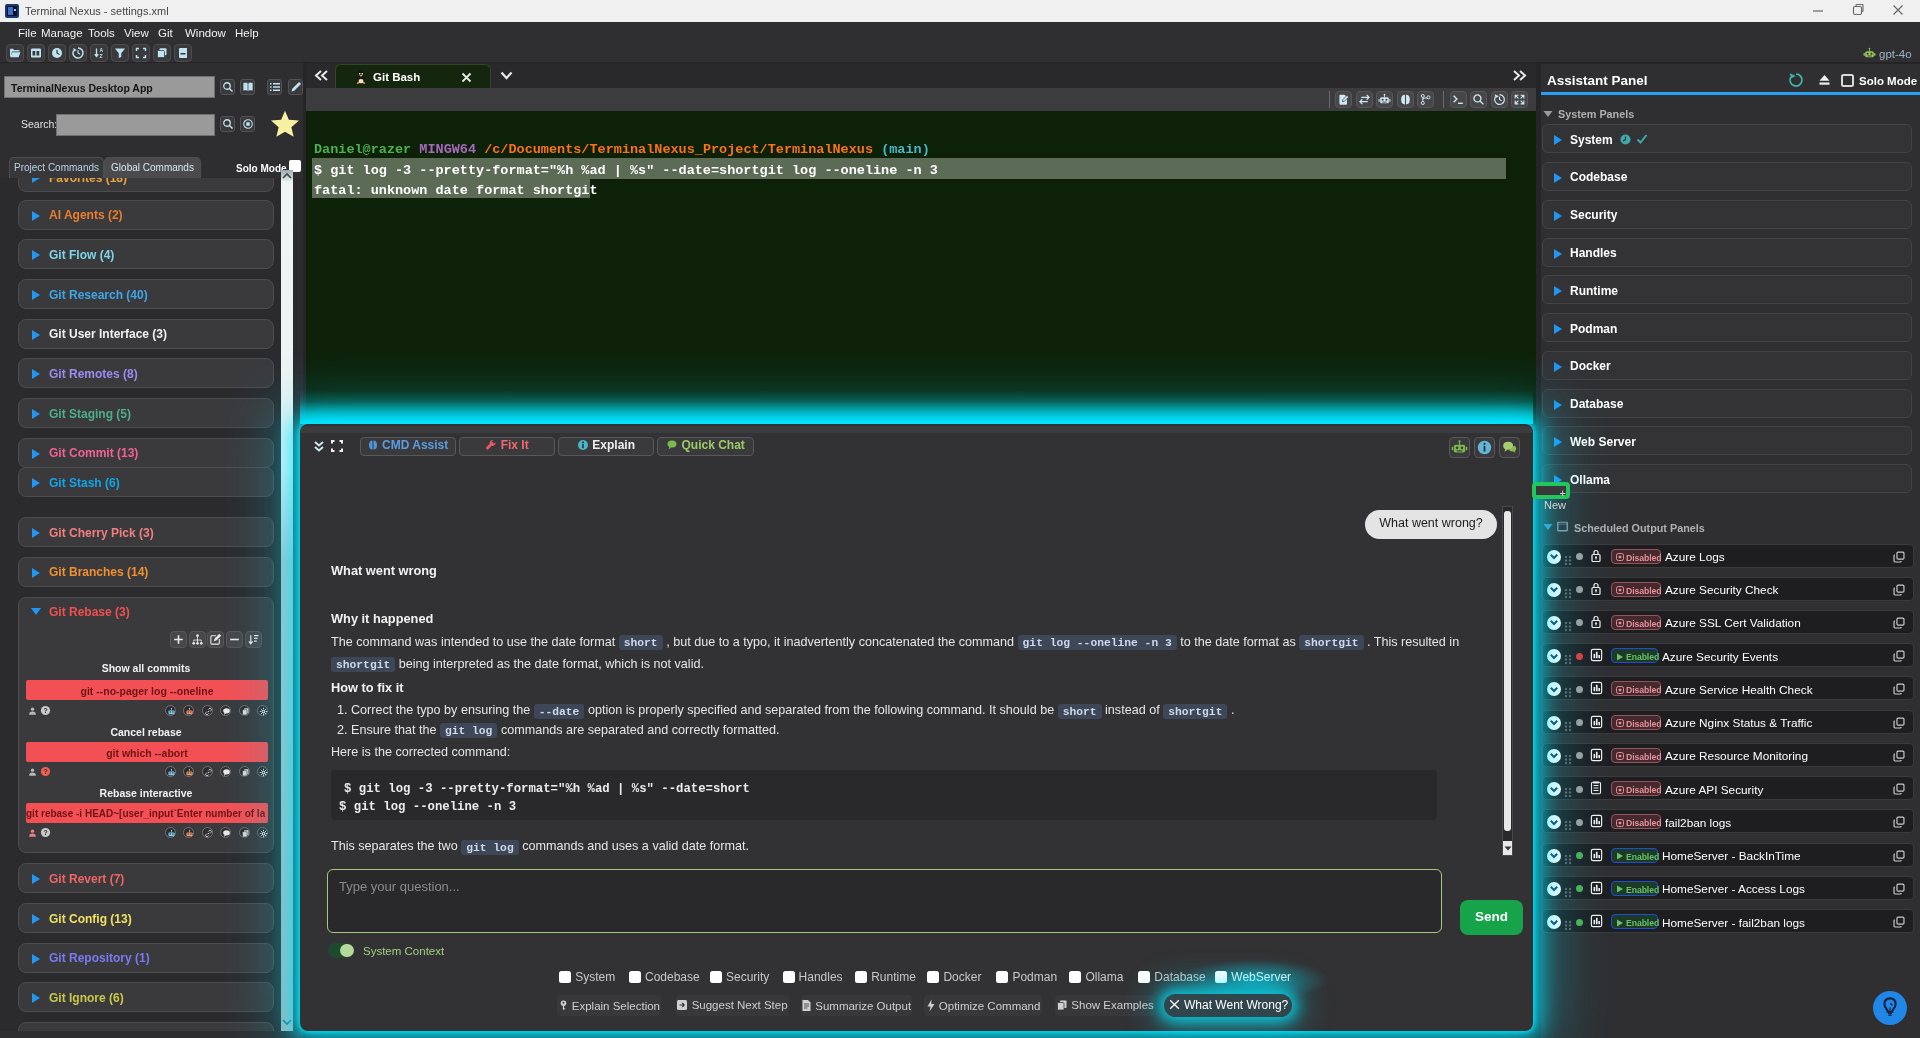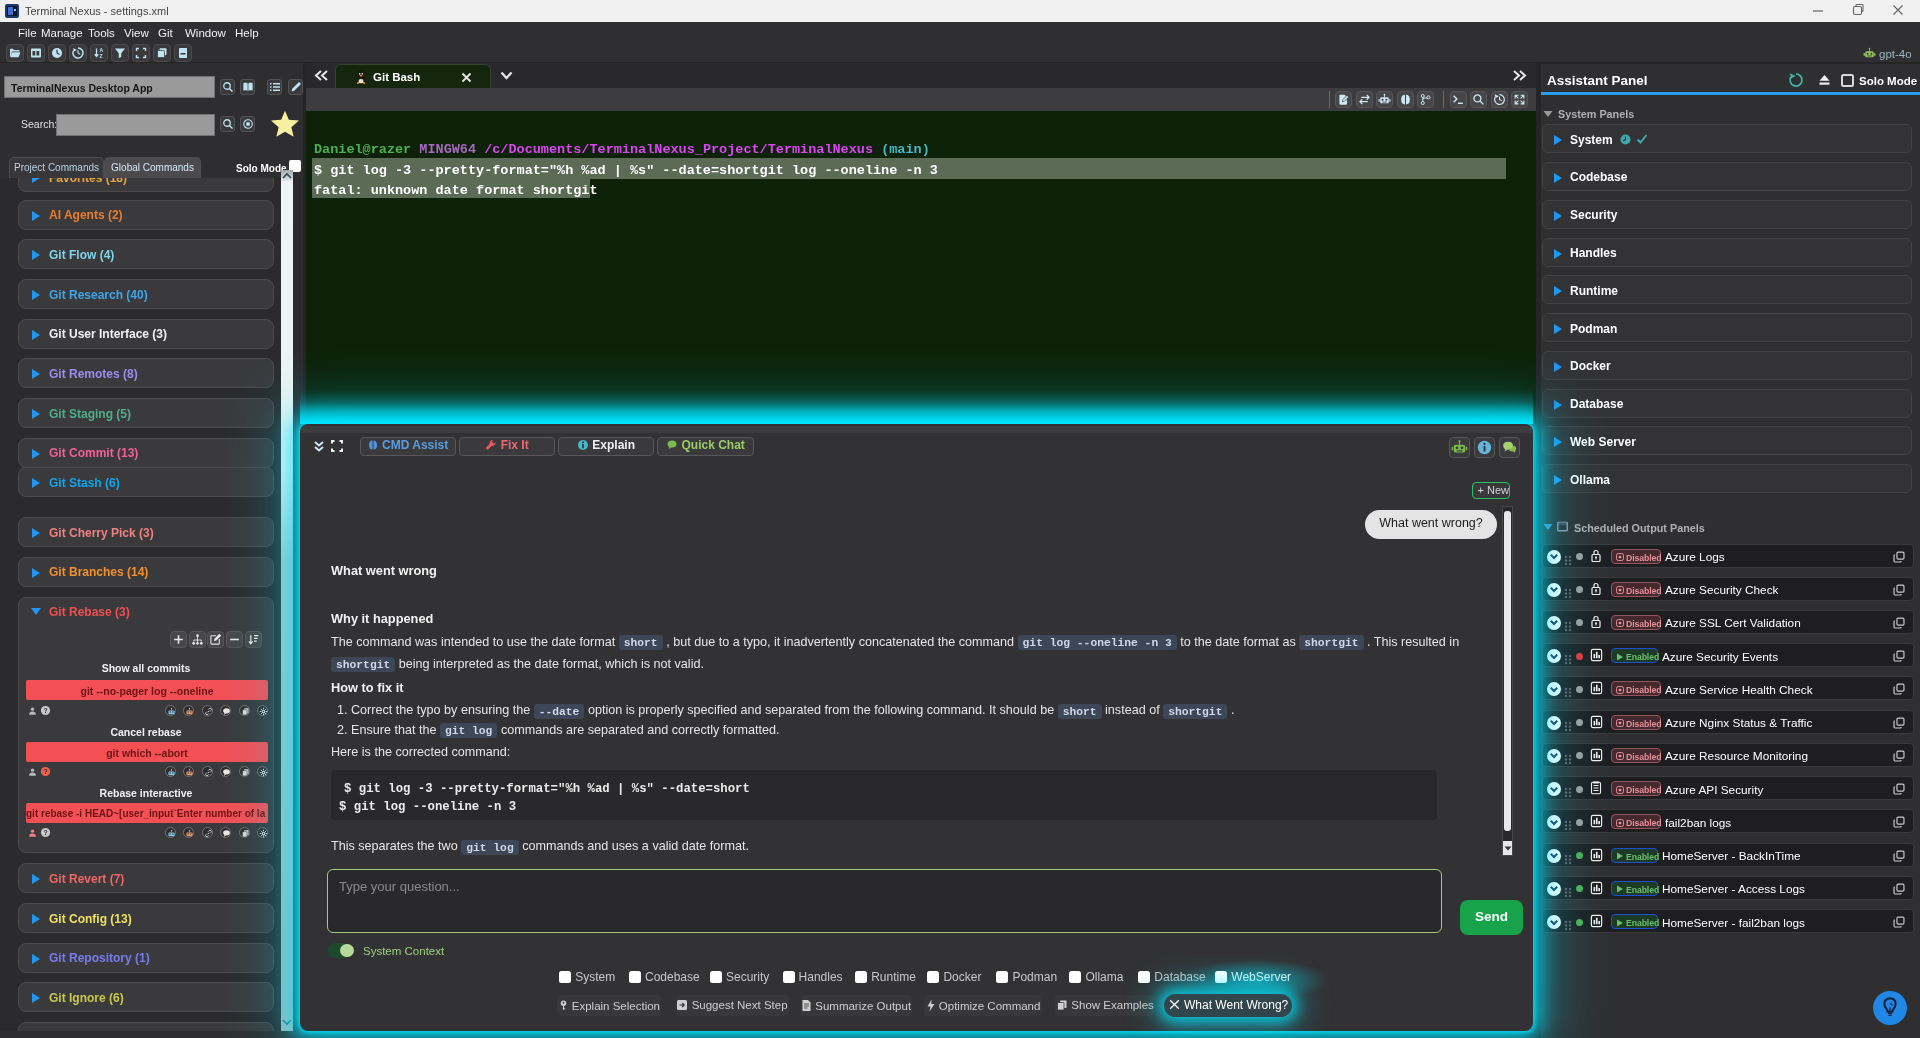--- a/index.html
+++ b/index.html
@@ -589,21 +589,21 @@
           <path d="M12 7 L12 12 L16 14.5" stroke="#cfe9f4" stroke-width="2" fill="none"></path>
         </svg>
       </div>
     <div class="mbtn17" style="left:1205px;top:3px">
         <svg width="13" height="13" viewBox="0 0 24 24">
           <path d="M14 4 L20 4 L20 10 M20 4 L14 10 M10 20 L4 20 L4 14 M4 20 L10 14 M14 20 L20 20 L20 14 M20 20 L14 14 M10 4 L4 4 L4 10 M4 4 L10 10" stroke="#cfe9f4" stroke-width="2" fill="none"></path>
         </svg>
       </div>
   </div>
   <div id="terminal" class="abs">
-    <div class="abs" style="left:8px;top:31px"><span style="color:#4db050">Daniel@razer</span> <span style="color:#a569bd">MINGW64</span> <span style="color:#d946ef">/c/Documents/TerminalNexus_Project/TerminalNexus</span> <span style="color:#45b8c8">(main)</span></div>
+    <div class="abs" style="left:8px;top:31px"><span style="color:#4db050">Daniel@razer</span> <span style="color:#a569bd">MINGW64</span> <span style="color:#f97316">/c/Documents/TerminalNexus_Project/TerminalNexus</span> <span style="color:#45b8c8">(main)</span></div>
     <div class="abs" style="left:6px;top:47px;width:1194px;height:20.5px;background:#5c6b55"></div>
     <div class="abs" style="left:8px;top:51.5px;color:#fff">$ git log -3 --pretty-format="%h %ad | %s" --date=shortgit log --oneline -n 3</div>
     <div class="abs" style="left:6px;top:68px;width:278px;height:19px;background:#5c6b55"></div>
     <div class="abs" style="left:8px;top:72px;color:#fff">fatal: unknown date format shortgit</div>
   </div>
   <div id="topglow" class="abs"></div>
   <div id="assist" class="abs">
     <svg class="abs" style="left:13px;top:16px" width="12" height="13">
         <path d="M2 2 L6 5.5 L10 2 M2 7 L6 10.5 L10 7" stroke="#cfe9f4" stroke-width="2" fill="none"></path>
       </svg>
@@ -643,21 +643,21 @@
           <rect x="10.7" y="9.7" width="2.6" height="8" fill="#29323c"></rect>
           <circle cx="12" cy="6.8" r="1.6" fill="#29323c"></circle>
         </svg>
       </div>
     <div class="mbtn17" style="left:1199px;top:13px;width:21px;height:21px;background:#3a3a3d">
         <svg width="17" height="17" viewBox="0 0 24 24">
           <path d="M10 4 Q17 4 17 9.5 Q17 15 10 15 L9 15 L5 18 L6 14.5 Q3 13 3 9.5 Q3 4 10 4 Z" fill="#a5cf6e"></path>
           <path d="M18.5 9 Q21.5 10.5 21.5 13.5 Q21.5 15.5 19.8 16.8 L20.5 19.5 L17 17.5 Q12.5 17.5 11.5 15.8" fill="#8bba52"></path>
         </svg>
       </div>
-    <div class="abs" style="left:1172px;top:58px;width:38px;height:17px;background:#39393c;border:1px solid #22c55e;border-radius:4px;color:#d5d5d5;font-size:11px;text-align:right;padding-top:1px">+ New</div>
+    <div class="abs" style="left:1232px;top:58px;width:38px;height:17px;background:#39393c;border:4px solid #22c55e;border-radius:4px;color:#d5d5d5;font-size:11px;text-align:right;padding-top:1px">+ New</div>
     <div class="abs" style="left:1065px;top:86px;width:132px;height:29px;background:#e4e4e4;border-radius:15px;color:#1c1c1c;font-size:12.5px;text-align:center;padding-top:6px">What went wrong?</div>
     <div class="abs" style="left:1202px;top:82px;width:11px;height:350px;background:#29292b;border:1px solid #4a4a4d">
       <div class="abs" style="left:1px;top:4px;width:7px;height:320px;background:#e8e8e8;border-radius:3px"></div>
       <div class="abs" style="left:0px;top:334px;width:9px;height:14px;background:#e8e8e8"></div>
       <svg class="abs" style="left:1px;top:338px" width="8" height="7">
           <path d="M0.5 1.5 L4 5.5 L7.5 1.5" fill="#333"></path>
         </svg>
     </div>
     <div class="md mdh" style="top:139px">What went wrong</div>
     <div class="md mdh" style="top:187px">Why it happened</div>

